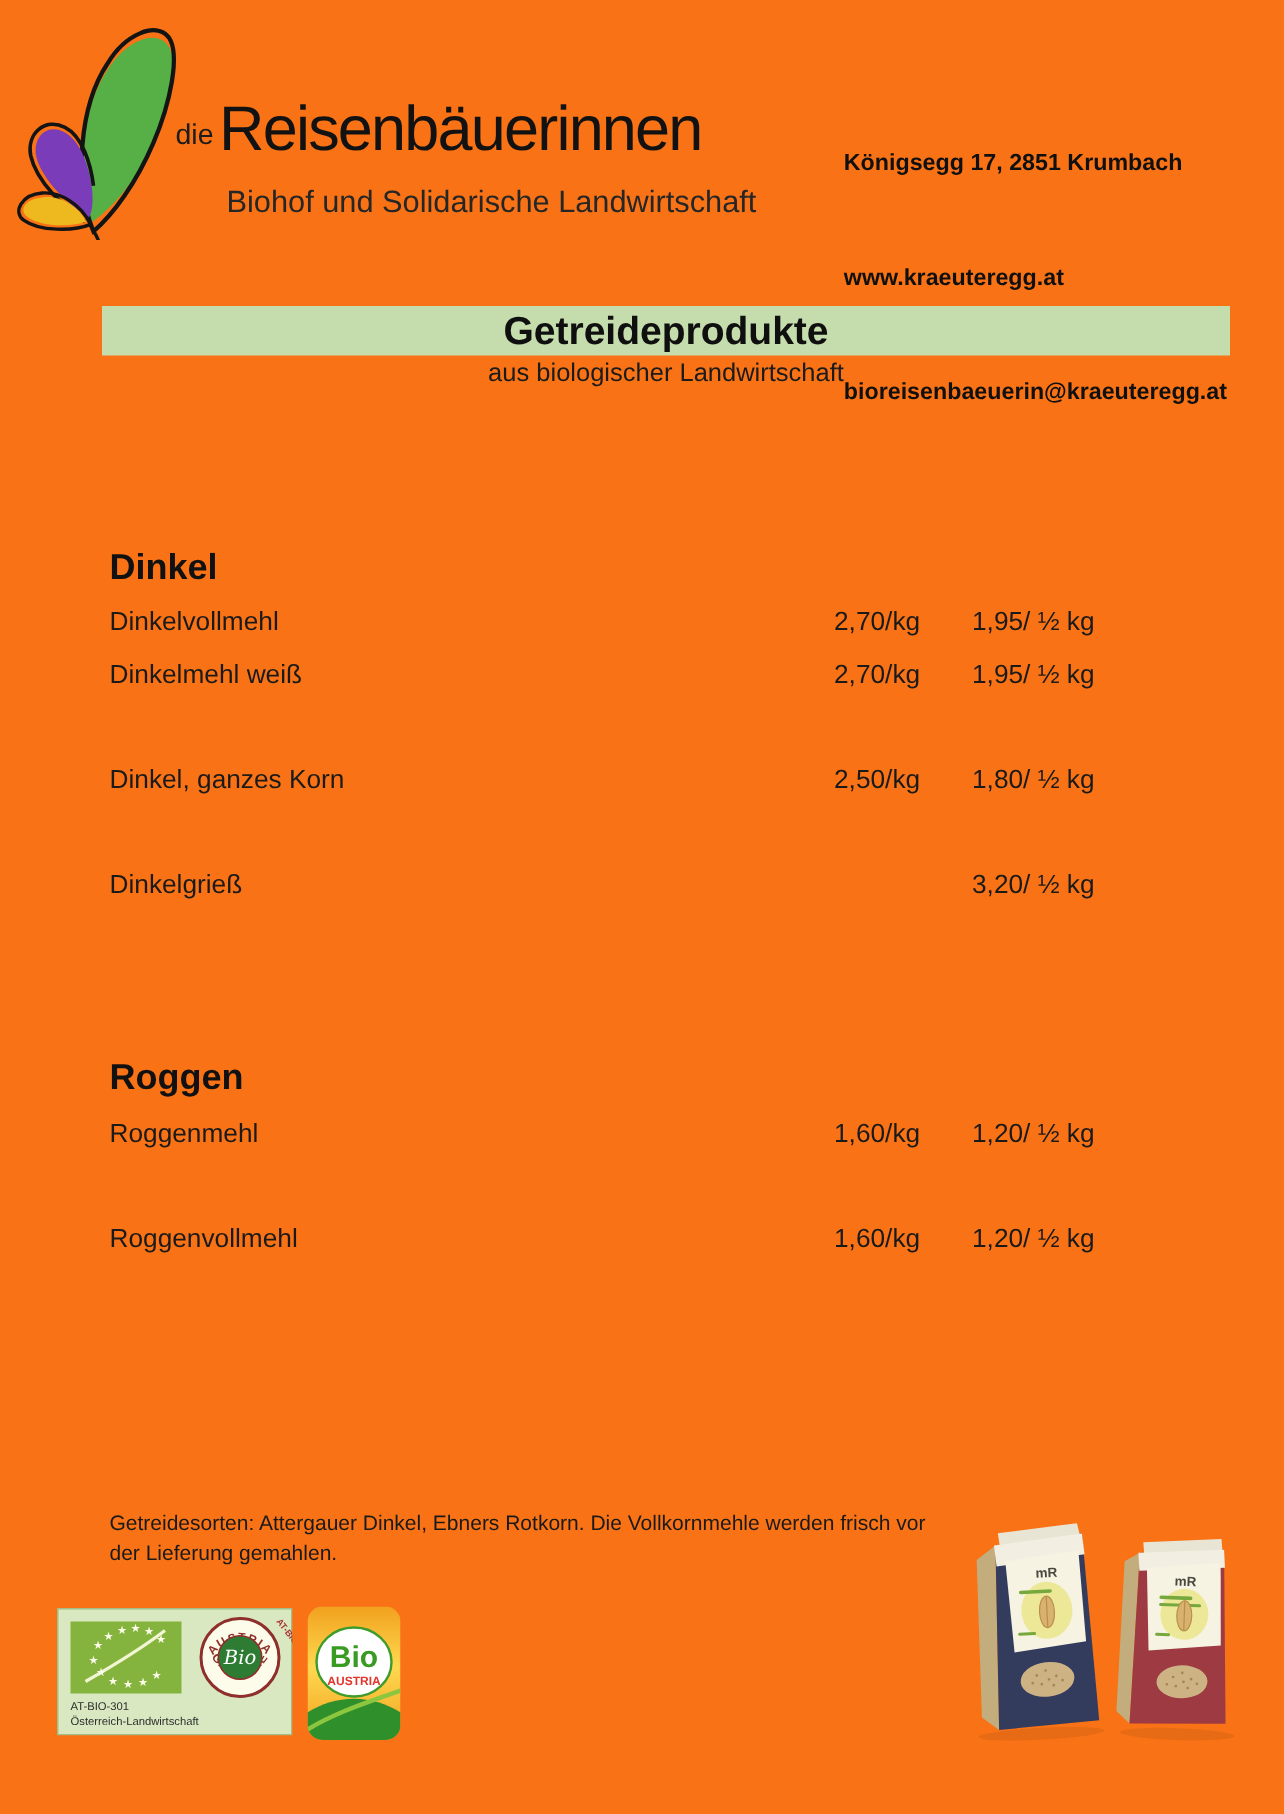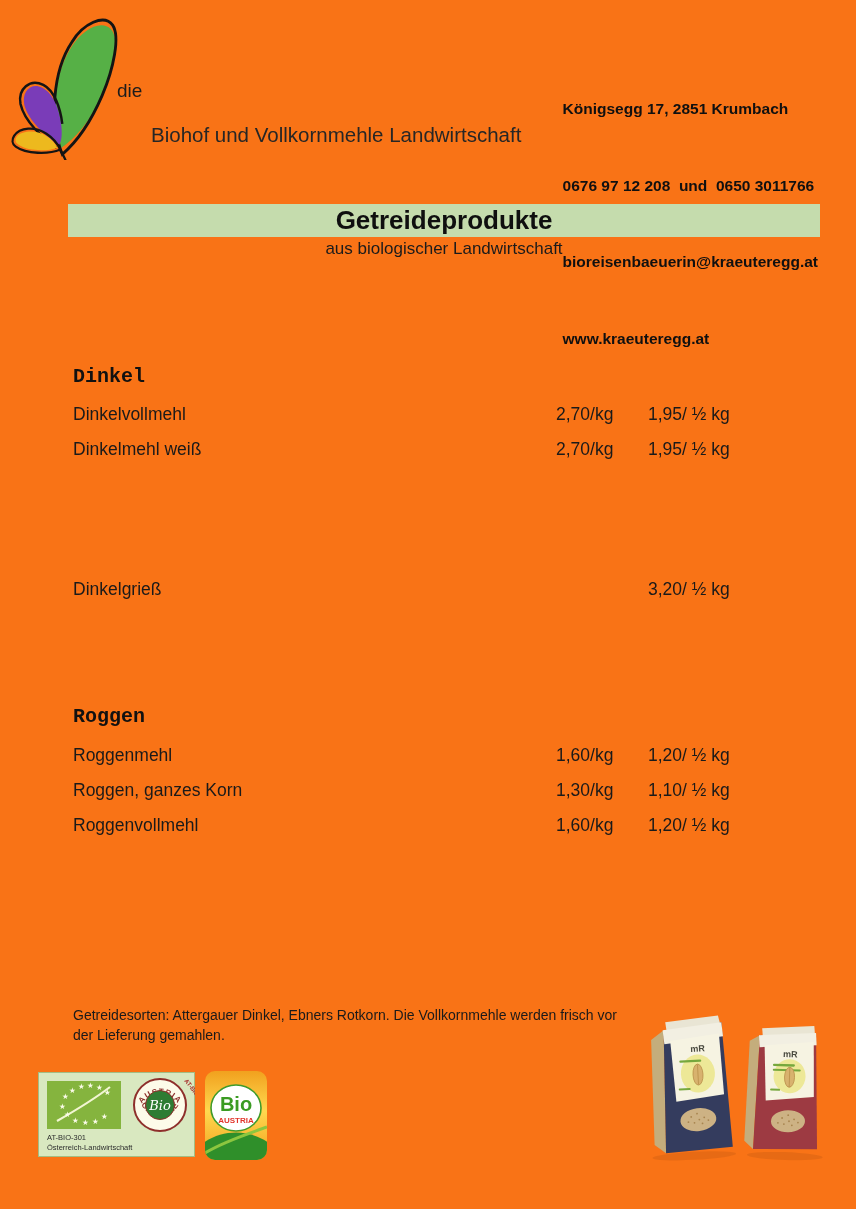--- a/index.html
+++ b/index.html
@@ -12,21 +12,21 @@
   .die{position:absolute;left:117px;top:80px;font-size:19px;color:#1c1c1c;}
   .brand{position:absolute;left:146px;top:62px;font-size:42px;letter-spacing:-1.2px;color:#121212;}
   .tagline{position:absolute;left:151px;top:123px;font-size:20.5px;color:#262626;}
   .contact{position:absolute;right:38px;top:45px;text-align:left;font-size:15.5px;font-weight:bold;
     line-height:25.5px;color:#101010;white-space:pre-wrap;}
   
   .banner{position:absolute;left:68px;top:204px;width:752px;height:33px;text-align:center;}
   .banner-title{font-size:26px;font-weight:bold;line-height:33px;color:#0f0f0f;}
   .banner-sub{position:absolute;left:68px;top:239px;width:752px;text-align:center;font-size:17px;color:#1b1b1b;}
   
-  .sec-head{position:absolute;left:73px;font-size:20px;font-weight:bold;color:#111;font-family:Liberation Mono, monospace;}
+  .sec-head{position:absolute;left:73px;font-size:24px;font-weight:bold;color:#111;}
   .row{position:absolute;left:0;width:856px;height:24px;}
   .cell{position:absolute;top:0;font-size:17.5px;color:#1a1a1a;white-space:nowrap;}
   .c-name{left:73px;}
   .c-p1{left:556px;}
   .c-p2{left:648px;}
   
   .footnote{position:absolute;left:73px;top:1006px;width:560px;font-size:14px;line-height:19.5px;color:#1a1a1a;}
   .certbox-svg{position:absolute;left:38px;top:1072px;width:157px;height:85px;}
   .bioaustria-svg{position:absolute;left:205px;top:1071px;width:62px;height:89px;}
   .bags-svg{position:absolute;left:645px;top:1014px;width:184px;height:152px;}
@@ -42,63 +42,63 @@
     <path d="M59 154 C 45 120, 49 66, 69 36 C 81 16, 103 6, 112 18 C 120 30, 113 64, 101 92 C 89 120, 73 142, 59 154 Z" fill="none" stroke="#141414" stroke-width="3"></path>
 
     <path d="M56 144 C 42 136, 23 118, 19 102 C 16 88, 26 78, 38 84 C 50 90, 56 108, 58 124 C 59 134, 58 140, 56 144 Z" fill="#7a3cb8"></path>
     <path d="M53 147 C 39 138, 19 119, 15 101 C 12 85, 25 74, 39 81 C 51 87, 57 106, 59 122" fill="none" stroke="#141414" stroke-width="2.6"></path>
 
     <path d="M54 147 C 44 151, 23 151, 13 144 C 6 139, 11 131, 24 130 C 36 129, 48 136, 54 147 Z" fill="#edb91e"></path>
     <path d="M57 149 C 45 154, 21 154, 10 146 C 2 140, 9 128, 23 127 C 36 126, 50 135, 57 149 Z" fill="none" stroke="#141414" stroke-width="2.4"></path>
     <path d="M57 150 C 60 155, 62 158, 63 162" fill="none" stroke="#141414" stroke-width="2.4"></path>
   </svg>
   <span class="die">die</span>
-  <span class="tagline">Biohof und Vollkornmehle Landwirtschaft</span>
+  <span class="brand">Reisenbäuerinnen</span>
+  <span class="tagline">Biohof und Solidarische Landwirtschaft</span>
 
   <div class="contact">
     <div>Königsegg 17, 2851 Krumbach</div>
-    <div>0676 97 12 208  und  0650 3011766</div>
+    <div>www.kraeuteregg.at</div>
     <div>bioreisenbaeuerin@kraeuteregg.at</div>
-    <div>www.kraeuteregg.at</div>
   </div>
 
   <div class="banner" style="background:#c5dcad">
     <div class="banner-title">Getreideprodukte</div>
   </div>
   <div class="banner-sub">aus biologischer Landwirtschaft</div>
 
   <div class="sec-head" style="top:365px">Dinkel</div>
 
   <div class="row" style="top:404px">
     <span class="cell c-name">Dinkelvollmehl</span>
     <span class="cell c-p1">2,70/kg</span>
     <span class="cell c-p2">1,95/ ½ kg</span>
   </div>
   <div class="row" style="top:439px">
     <span class="cell c-name">Dinkelmehl weiß</span>
     <span class="cell c-p1">2,70/kg</span>
     <span class="cell c-p2">1,95/ ½ kg</span>
   </div>
+  <div class="row" style="top:509px">
+    <span class="cell c-name">Dinkel, ganzes Korn</span>
+    <span class="cell c-p1">2,50/kg</span>
+    <span class="cell c-p2">1,80/ ½ kg</span>
+  </div>
   <div class="row" style="top:579px">
     <span class="cell c-name">Dinkelgrieß</span>
     <span class="cell c-p1"></span>
     <span class="cell c-p2">3,20/ ½ kg</span>
   </div>
 
   <div class="sec-head" style="top:705px">Roggen</div>
 
   <div class="row" style="top:745px">
     <span class="cell c-name">Roggenmehl</span>
     <span class="cell c-p1">1,60/kg</span>
     <span class="cell c-p2">1,20/ ½ kg</span>
-  </div>
-  <div class="row" style="top:780px">
-    <span class="cell c-name">Roggen, ganzes Korn</span>
-    <span class="cell c-p1">1,30/kg</span>
-    <span class="cell c-p2">1,10/ ½ kg</span>
   </div>
   <div class="row" style="top:815px">
     <span class="cell c-name">Roggenvollmehl</span>
     <span class="cell c-p1">1,60/kg</span>
     <span class="cell c-p2">1,20/ ½ kg</span>
   </div>
 
   <div class="footnote">Getreidesorten: Attergauer Dinkel, Ebners Rotkorn. Die Vollkornmehle werden frisch vor der Lieferung gemahlen.</div>
 
   <svg class="certbox-svg" viewBox="0 0 157 85" aria-hidden="true">

